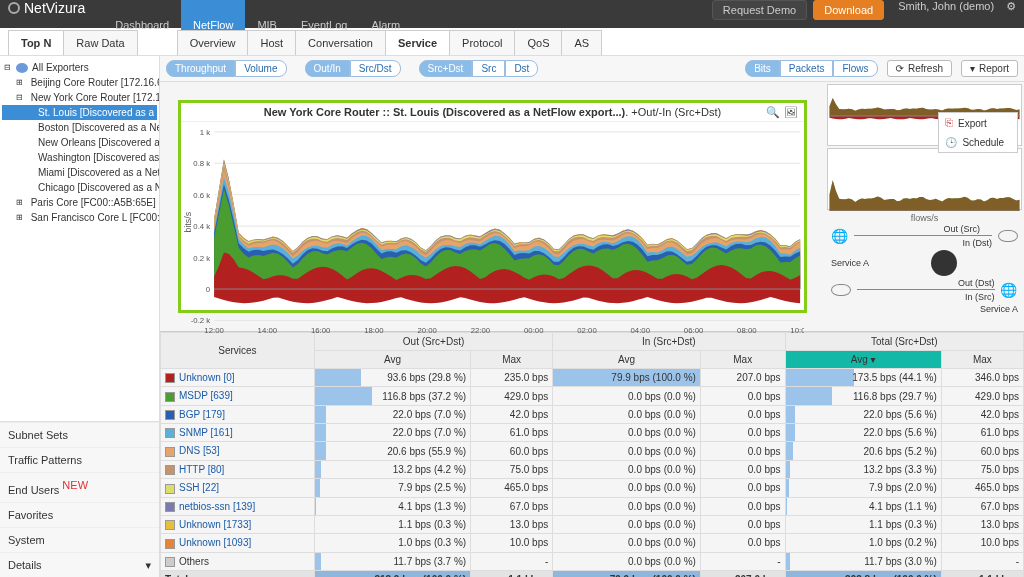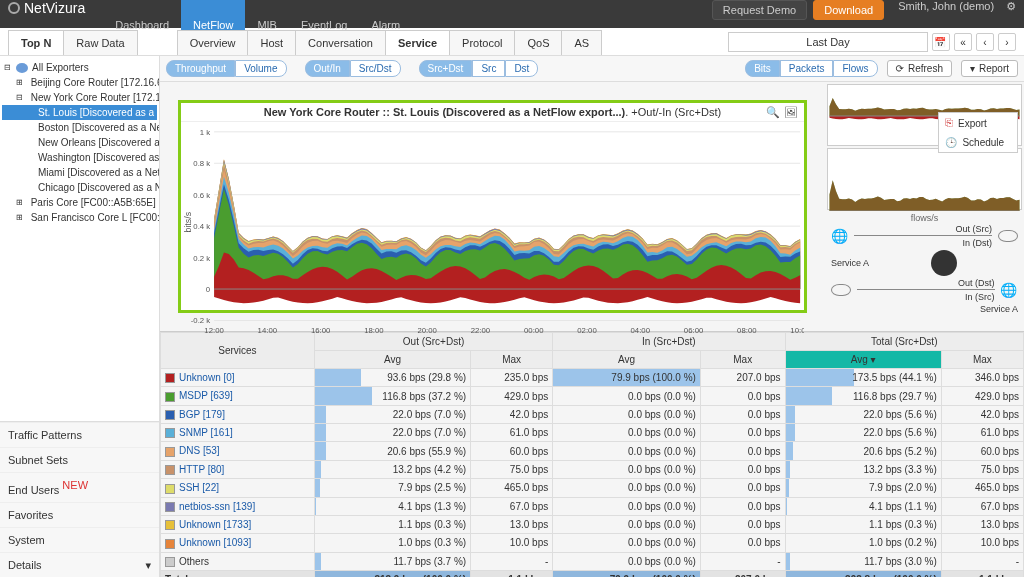--- a/index.html
+++ b/index.html
@@ -123,27 +123,20 @@
   <div class="sectabs-right" id="viewtabs">
       <div class="tab">Overview</div>
       <div class="tab">Host</div>
       <div class="tab">Conversation</div>
       <div class="tab active">Service</div>
       <div class="tab">Protocol</div>
       <div class="tab">QoS</div>
       <div class="tab">AS</div>
     </div>
   <div class="flex1"></div>
-  <div class="daterange">
-    <div class="drbox">Last Day</div>
-    <div class="iconbtn">📅</div>
-    <div class="iconbtn">«</div>
-    <div class="iconbtn">‹</div>
-    <div class="iconbtn">›</div>
-  </div>
 </div>
 
 <div class="layout">
 
   <div class="leftcol">
     <div class="tree" id="tree">
         <div class="row i0">
           <span class="tri">⊟</span>
           <span class="pic globe"></span>
           <span>All Exporters</span>
@@ -193,22 +186,22 @@
           <span class="pic mod"></span>
           <span>Paris Core [FC00::A5B:65E]</span>
         </div>
         <div class="row i1">
           <span class="tri">⊞</span>
           <span class="pic mod"></span>
           <span>San Francisco Core L [FC00::A5B:7</span>
         </div>
       </div>
     <div class="leftbottom" id="leftbottom">
+        <div class="lb">Subnet Sets</div>
         <div class="lb">Traffic Patterns</div>
-        <div class="lb">Subnet Sets</div>
         <div class="lb">End Users<span class="newtag">NEW</span></div>
         <div class="lb">Favorites</div>
         <div class="lb">System</div>
         <div class="lb">Details <span style="float:right">▾</span></div>
       </div>
   </div>
 
   <div class="rightcol" style="position:relative;justify-content:space-between;">
 
     <div class="filters">
@@ -314,21 +307,21 @@
             </svg><div class="lbl">packets/s</div></div>
         <div class="smallchart"><svg id="sc2" viewBox="0 0 190 62">
               <path d="M 0 62 L 0 45.453433072985135 L 3.2203389830508473 31.261895622727316 L 6.440677966101695 42.01687102993401 L 9.661016949152541 49.867219143171496 L 12.88135593220339 50.2831898844875 L 16.10169491525424 50.27698790585707 L 19.322033898305083 49.545197816011445 L 22.54237288135593 50.60974716721684 L 25.76271186440678 52.98484416979154 L 28.983050847457626 50.730828836545236 L 32.20338983050848 49.47297023181343 L 35.42372881355932 50.0464817113027 L 38.644067796610166 49.50283614805544 L 41.86440677966102 49.49455600981459 L 45.08474576271186 48.7963807411146 L 48.30508474576271 47.56379897080001 L 51.52542372881356 48.71751457077188 L 54.74576271186441 50.94696427140685 L 57.96610169491525 50.546466679877796 L 61.186440677966104 50.00804255303316 L 64.40677966101696 50.08076535877994 L 67.62711864406779 52.16648835331083 L 70.84745762711864 51.76839390313695 L 74.0677966101695 49.57684761395254 L 77.28813559322033 49.34988323006638 L 80.50847457627118 50.017841146211836 L 83.72881355932203 49.10525179700849 L 86.94915254237289 49.523204225535686 L 90.16949152542372 48.093358671433954 L 93.38983050847457 47.93896704059898 L 96.61016949152543 49.87595230807598 L 99.83050847457628 50.936979460509406 L 103.05084745762711 50.865950813463805 L 106.27118644067797 49.82668876256578 L 109.49152542372882 51.18257830137081 L 112.71186440677967 52.58476555636071 L 115.9322033898305 50.17473571023859 L 119.15254237288136 49.03555560591091 L 122.37288135593221 49.614737065979334 L 125.59322033898304 49.286935451456564 L 128.8135593220339 49.145471818260404 L 132.03389830508473 48.822486210869926 L 135.25423728813558 47.825911577624304 L 138.47457627118644 48.89816114545952 L 141.6949152542373 51.46796548412253 L 144.91525423728814 51.42016187920584 L 148.135593220339 50.15400494443057 L 151.35593220338984 50.46227003590709 L 154.57627118644066 52.51928399574169 L 157.79661016949152 51.21493204708603 L 161.01694915254237 49.12486501227778 L 164.23728813559322 48.76895026352527 L 167.45762711864407 49.94728032701062 L 170.67796610169492 49.009780636750826 L 173.89830508474577 49.089745479436374 L 177.11864406779662 48.27833477412495 L 180.33898305084745 48.31385446839667 L 183.5593220338983 50.115040620916304 L 186.77966101694915 51.61126453043934 L 190 50.80838448896979 L 190 62 Z" fill="#4a9d2f"></path>
               <path d="M 0 62 L 0 45.453433072985135 L 3.2203389830508473 31.261895622727316 L 6.440677966101695 42.01687102993401 L 9.661016949152541 49.867219143171496 L 12.88135593220339 50.2831898844875 L 16.10169491525424 50.27698790585707 L 19.322033898305083 49.545197816011445 L 22.54237288135593 50.60974716721684 L 25.76271186440678 52.98484416979154 L 28.983050847457626 50.730828836545236 L 32.20338983050848 49.47297023181343 L 35.42372881355932 50.0464817113027 L 38.644067796610166 49.50283614805544 L 41.86440677966102 49.49455600981459 L 45.08474576271186 48.7963807411146 L 48.30508474576271 47.56379897080001 L 51.52542372881356 48.71751457077188 L 54.74576271186441 50.94696427140685 L 57.96610169491525 50.546466679877796 L 61.186440677966104 50.00804255303316 L 64.40677966101696 50.08076535877994 L 67.62711864406779 52.16648835331083 L 70.84745762711864 51.76839390313695 L 74.0677966101695 49.57684761395254 L 77.28813559322033 49.34988323006638 L 80.50847457627118 50.017841146211836 L 83.72881355932203 49.10525179700849 L 86.94915254237289 49.523204225535686 L 90.16949152542372 48.093358671433954 L 93.38983050847457 47.93896704059898 L 96.61016949152543 49.87595230807598 L 99.83050847457628 50.936979460509406 L 103.05084745762711 50.865950813463805 L 106.27118644067797 49.82668876256578 L 109.49152542372882 51.18257830137081 L 112.71186440677967 52.58476555636071 L 115.9322033898305 50.17473571023859 L 119.15254237288136 49.03555560591091 L 122.37288135593221 49.614737065979334 L 125.59322033898304 49.286935451456564 L 128.8135593220339 49.145471818260404 L 132.03389830508473 48.822486210869926 L 135.25423728813558 47.825911577624304 L 138.47457627118644 48.89816114545952 L 141.6949152542373 51.46796548412253 L 144.91525423728814 51.42016187920584 L 148.135593220339 50.15400494443057 L 151.35593220338984 50.46227003590709 L 154.57627118644066 52.51928399574169 L 157.79661016949152 51.21493204708603 L 161.01694915254237 49.12486501227778 L 164.23728813559322 48.76895026352527 L 167.45762711864407 49.94728032701062 L 170.67796610169492 49.009780636750826 L 173.89830508474577 49.089745479436374 L 177.11864406779662 48.27833477412495 L 180.33898305084745 48.31385446839667 L 183.5593220338983 50.115040620916304 L 186.77966101694915 51.61126453043934 L 190 50.80838448896979 L 190 62 Z" fill="#b32020" opacity="0.5"></path>
               <line x1="0" x2="190" y1="62" y2="62" stroke="#888"></line>
             </svg><div class="lbl">flows/s</div></div>
         <div class="flowdiag">
           <div class="line">
               <span style="font-size:14px">🌐</span>
               <div style="flex:1;border-top:1px solid #888;position:relative;">
-                <span style="position:absolute;right:0;top:-12px">Out (Src)</span>
+                <span style="position:absolute;right:12px;top:-12px">Out (Src)</span>
                 <span style="position:absolute;right:0;top:2px">In (Dst)</span>
               </div>
               <span class="cloud"></span>
             </div>
           <div class="line">
               <span>Service A</span>
               <div class="rt"></div>
               <span></span>
             </div>
           <div class="line">

